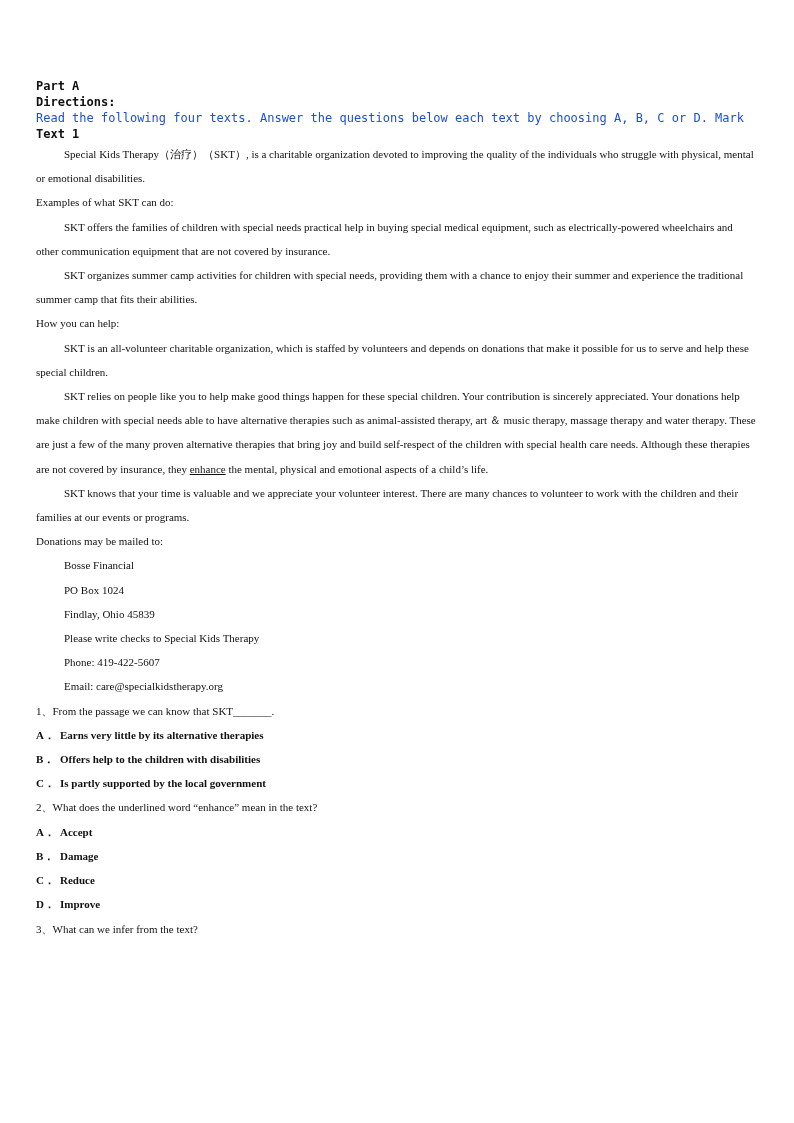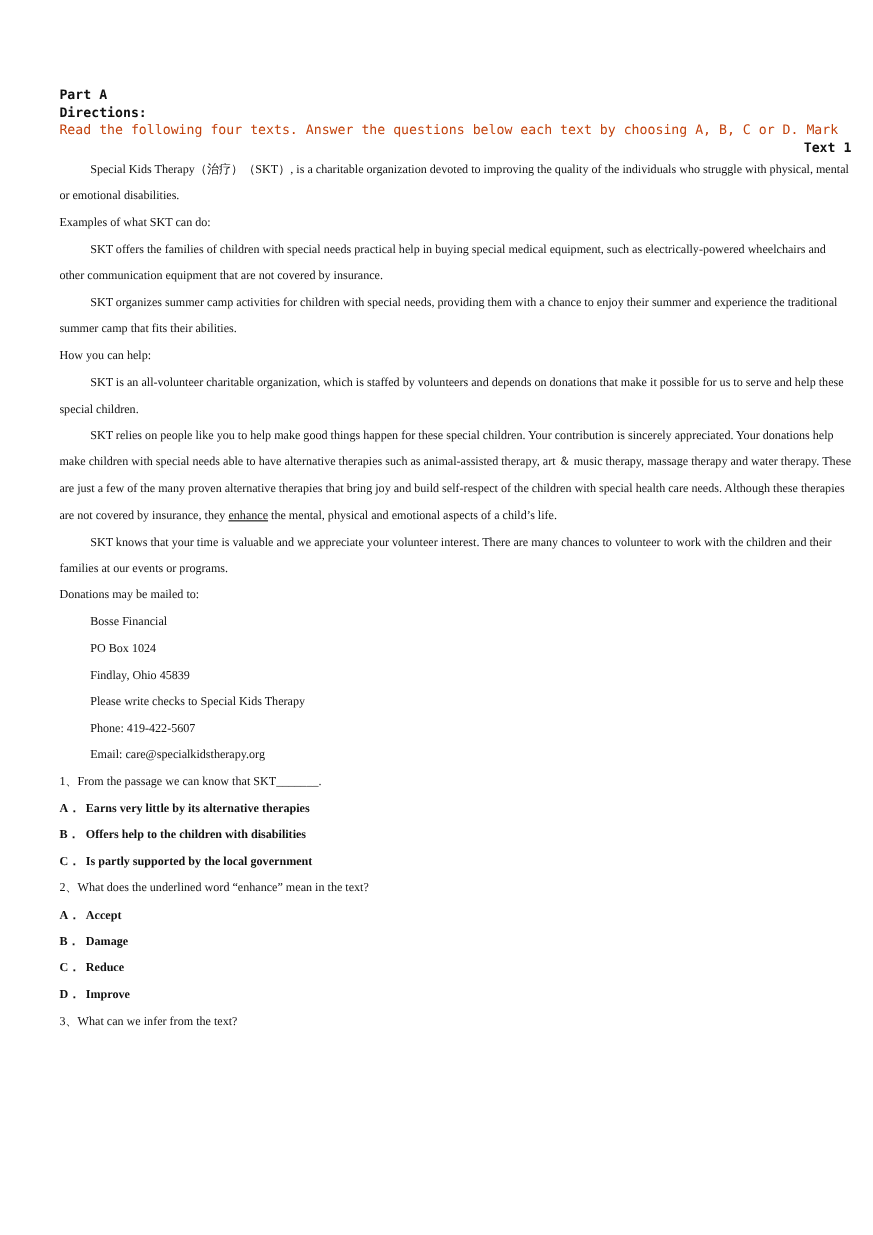--- a/index.html
+++ b/index.html
@@ -1,21 +1,21 @@
 <!DOCTYPE html>
 <html><head>
 <meta charset="utf-8">
 <style>
   html, body { margin: 0; padding: 0; background: #ffffff; }
   body { width: 794px; height: 1123px; position: relative; overflow: hidden; color: #111; }
-  .page { position: absolute; left: 54px; top: 78px; width: 720px; }
+  .page { position: absolute; left: 36px; top: 78px; width: 720px; }
   .mono { font-family: "DejaVu Sans Mono", "Liberation Mono", monospace; font-size: 12px; line-height: 16px; }
   .mono.bold { font-weight: bold; }
-  .mono.grey { color: #c2410c; }
-  .center { text-align: right; }
+  .mono.grey { color: #1d4ed8; }
+  .center { text-align: left; }
   .serif { font-family: "Liberation Serif", "DejaVu Serif", serif; font-size: 11px; line-height: 24.2px; }
   .indent { text-indent: 28px; }
   .pad { padding-left: 28px; }
   u { text-decoration: underline; }
   .opt { display: block; font-weight: bold; }
   .qlabel { display: inline-block; width: 24px; }
 </style>
 </head>
 <body>
 

